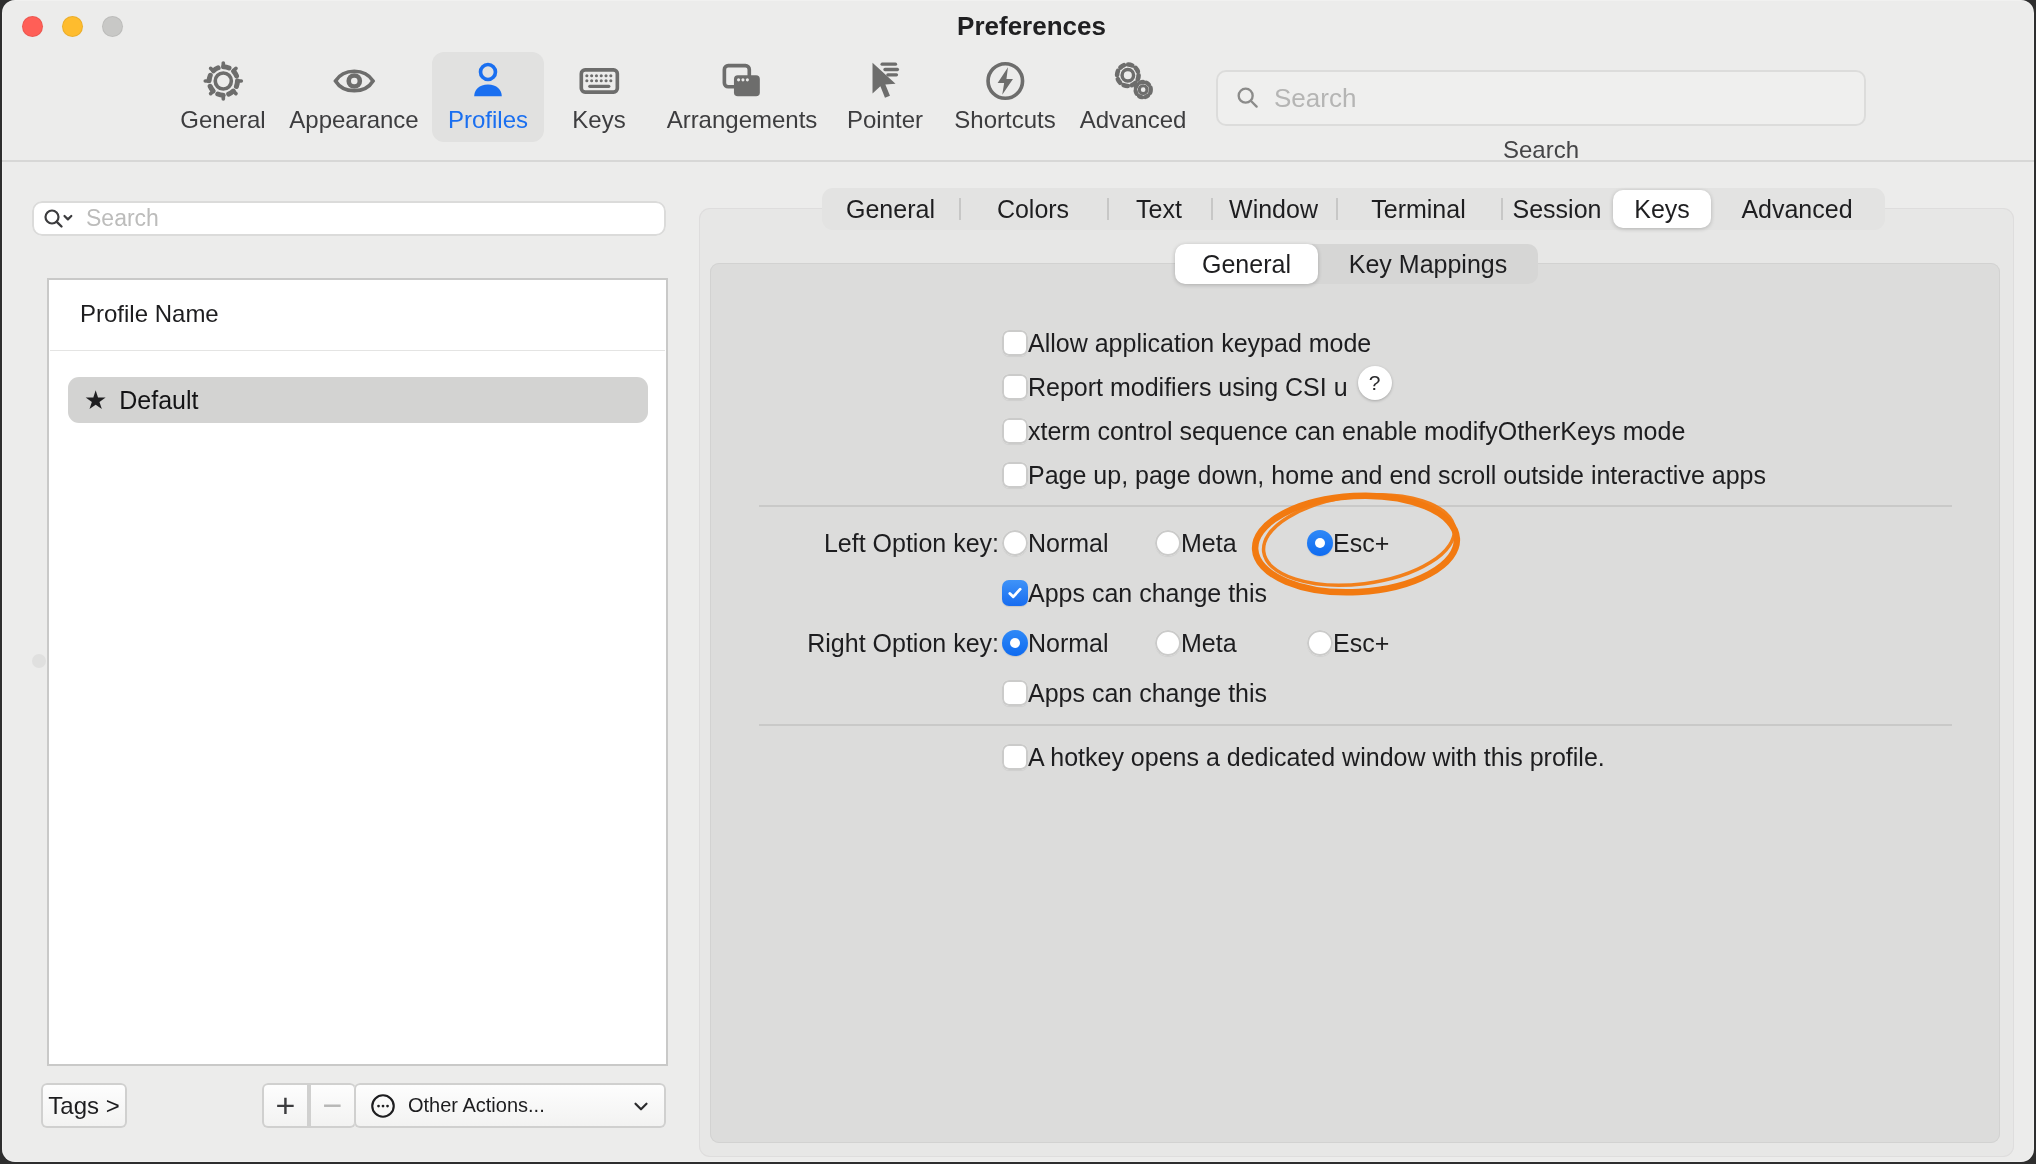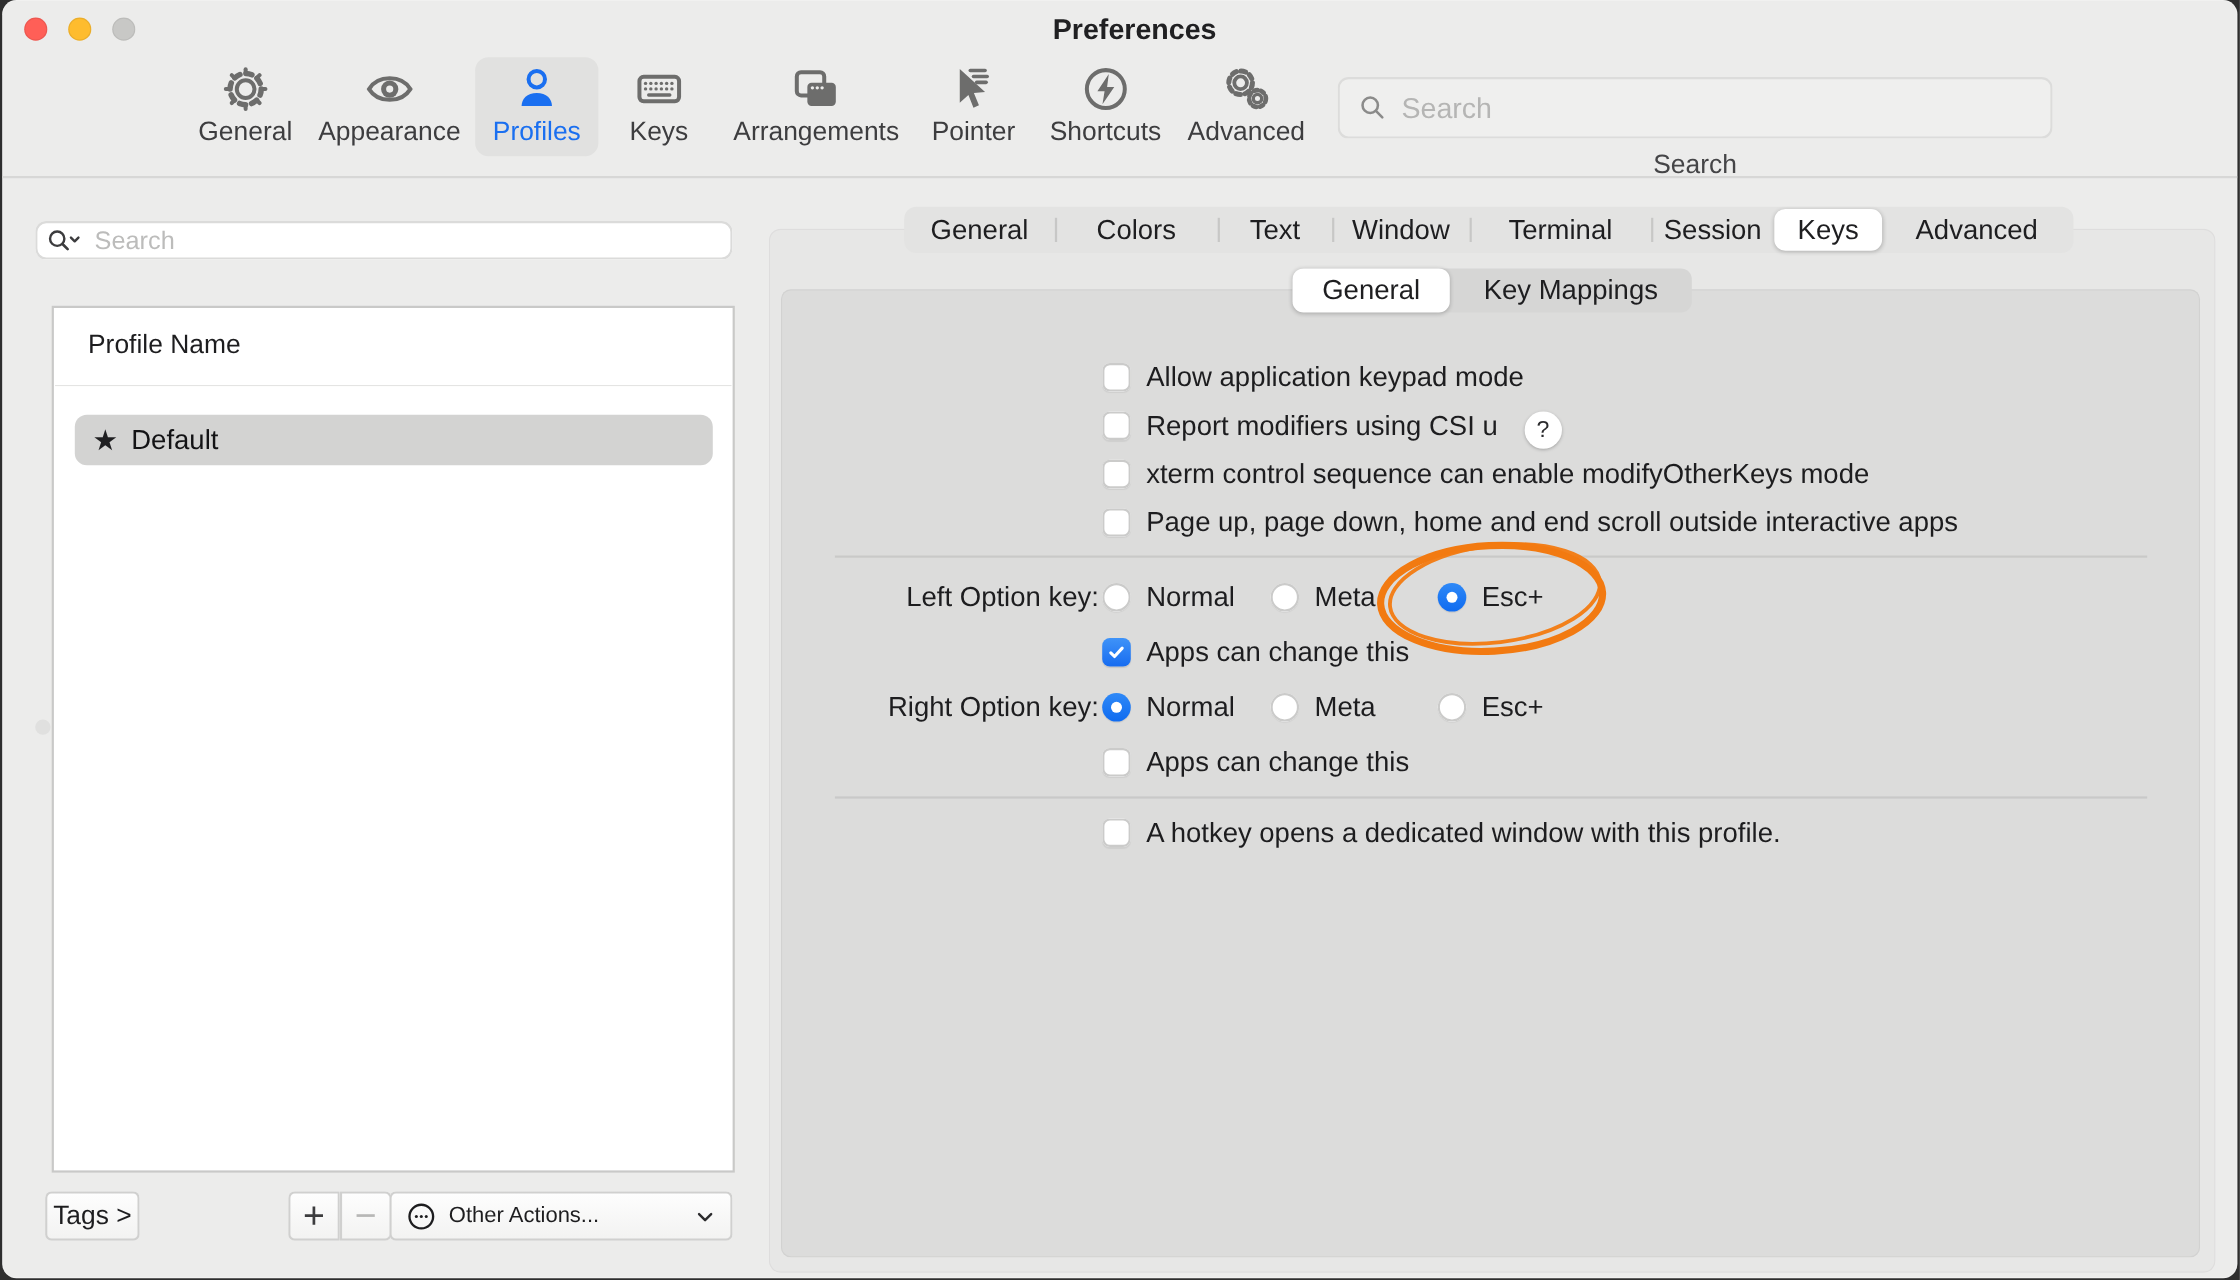--- a/index.html
+++ b/index.html
@@ -54,21 +54,21 @@
   .tabbar{left:820px;top:188px;width:1063px;height:42px;background:#e3e3e2;border-radius:11px;
           display:flex;align-items:stretch;}
   .tabseg{position:relative;display:flex;align-items:center;justify-content:center;
           font-size:25px;color:#1e1e20;white-space:nowrap;}
   .tabseg.sep::before{content:'';position:absolute;left:0;top:10px;width:2px;height:22px;background:#c7c7c6;}
   .tabseg.selected{background:#ffffff;border-radius:10px;margin:2px 0;
                    box-shadow:0 1px 4px rgba(0,0,0,.22);}
   .subtabbar{left:1173px;top:244px;width:363px;height:40px;background:#d6d6d5;border-radius:10px;display:flex;}
   .subseg{display:flex;align-items:center;justify-content:center;font-size:25px;color:#1e1e20;white-space:nowrap;}
   .subseg.selected{background:#ffffff;border-radius:10px;box-shadow:0 1px 4px rgba(0,0,0,.22);}
-  .row{display:flex;align-items:flex-start;gap:14px;height:26px;}
+  .row{display:flex;align-items:flex-end;height:26px;}
   .lbl{font-size:25px;color:#1d1d1f;white-space:nowrap;line-height:26px;}
   .checkbox{flex:none;width:26px;height:26px;background:#fff;border-radius:7px;
             box-shadow:inset 0 0 0 2px #cbcbca,0 1px 1px rgba(0,0,0,.06);}
   .checkbox.checked{background:linear-gradient(#3f93f8,#176cf0);box-shadow:0 1px 1px rgba(0,0,0,.1);
                     display:flex;align-items:center;justify-content:center;}
   .radio{flex:none;width:26px;height:26px;border-radius:50%;background:#fff;
          box-shadow:inset 0 0 0 2px #cbcbca,0 1px 1px rgba(0,0,0,.06);position:relative;}
   .radio.selected{background:linear-gradient(#2f89f7,#0f6bf0);box-shadow:0 1px 1px rgba(0,0,0,.1);}
   .radio.selected::after{content:'';position:absolute;left:8px;top:8px;width:10px;height:10px;border-radius:50%;background:#fff;}
   .help-badge{width:34px;height:34px;border-radius:50%;background:#fff;box-shadow:0 1px 3px rgba(0,0,0,.25);

